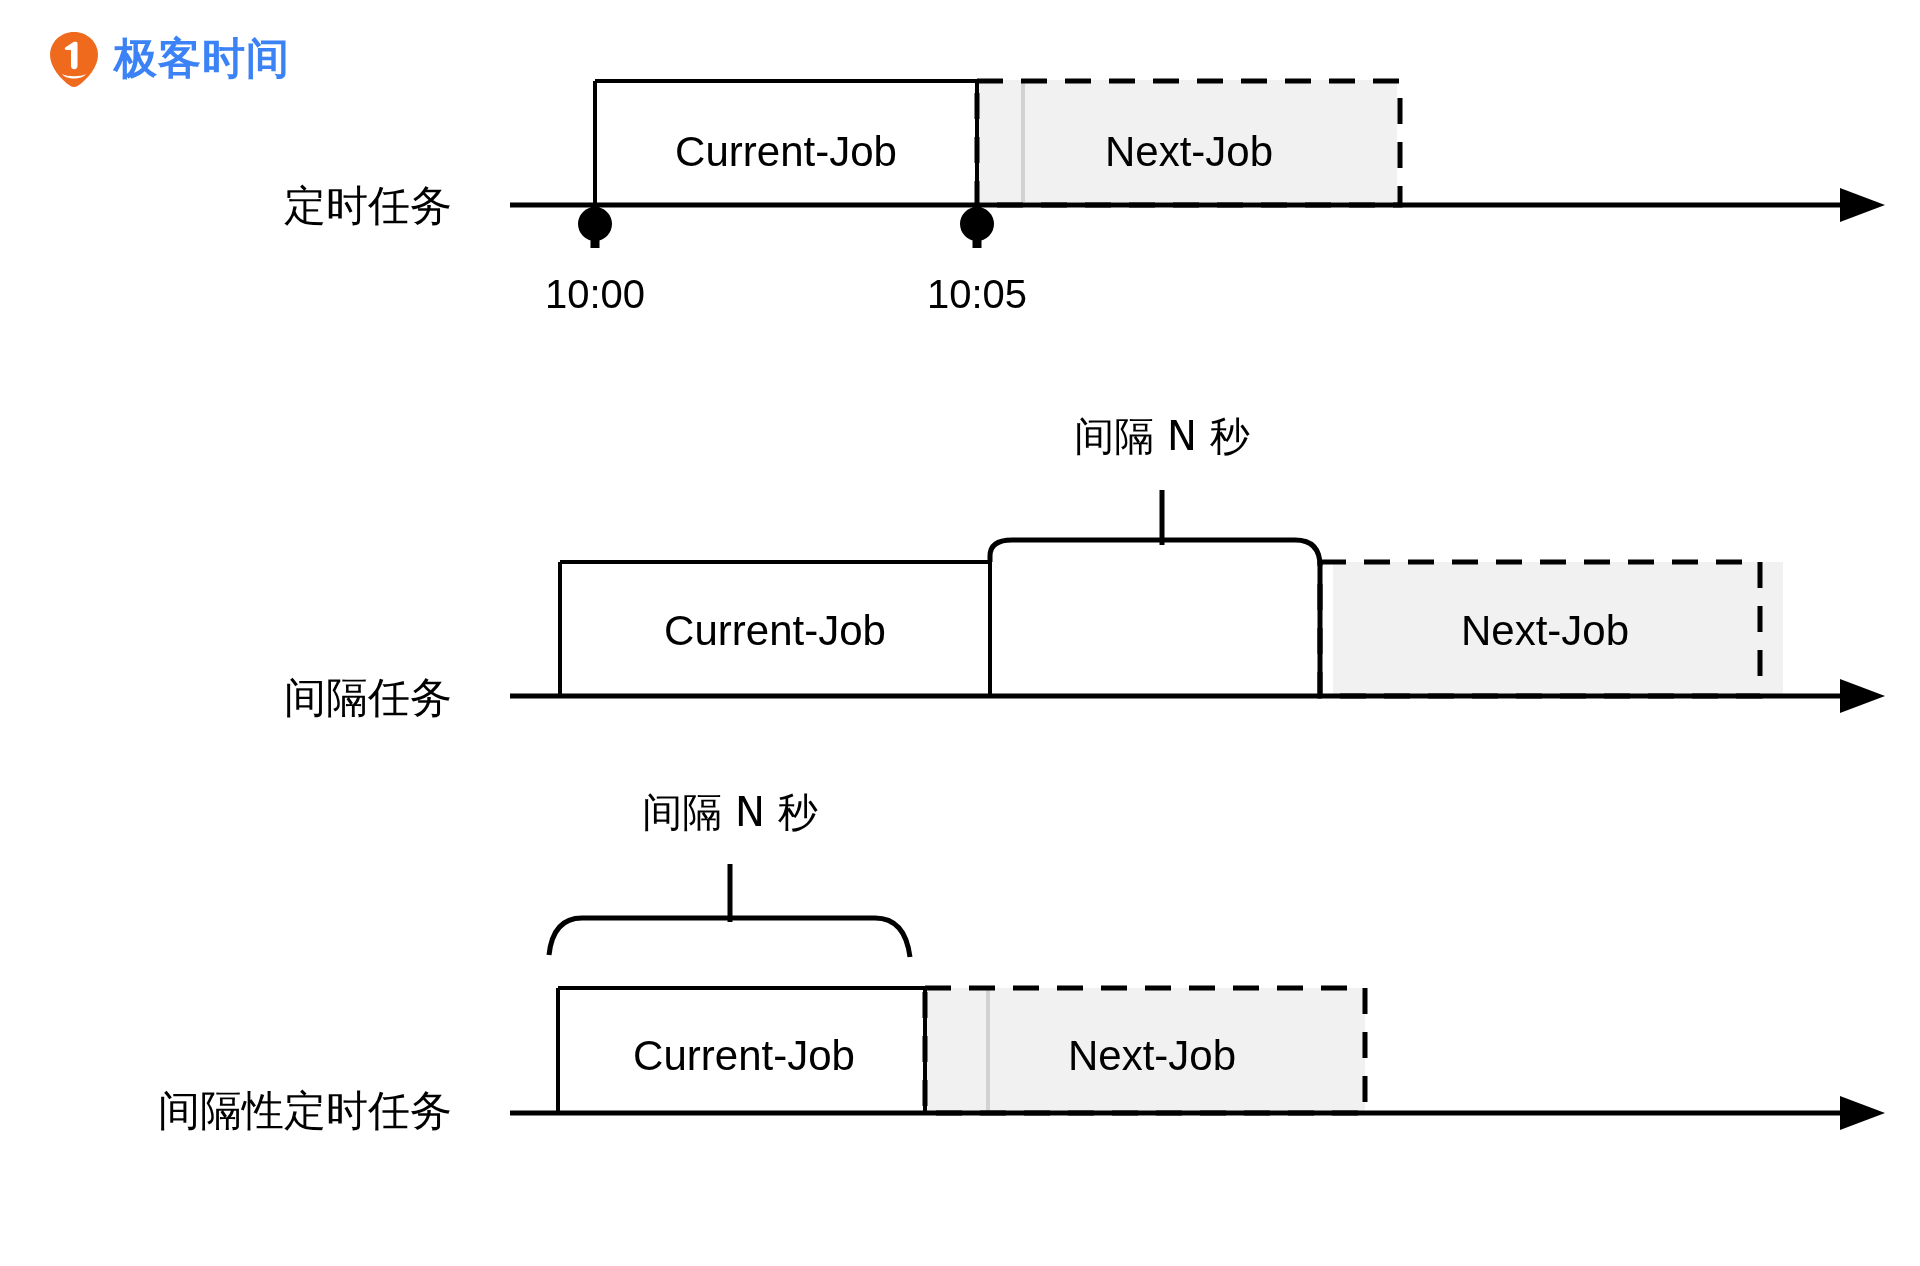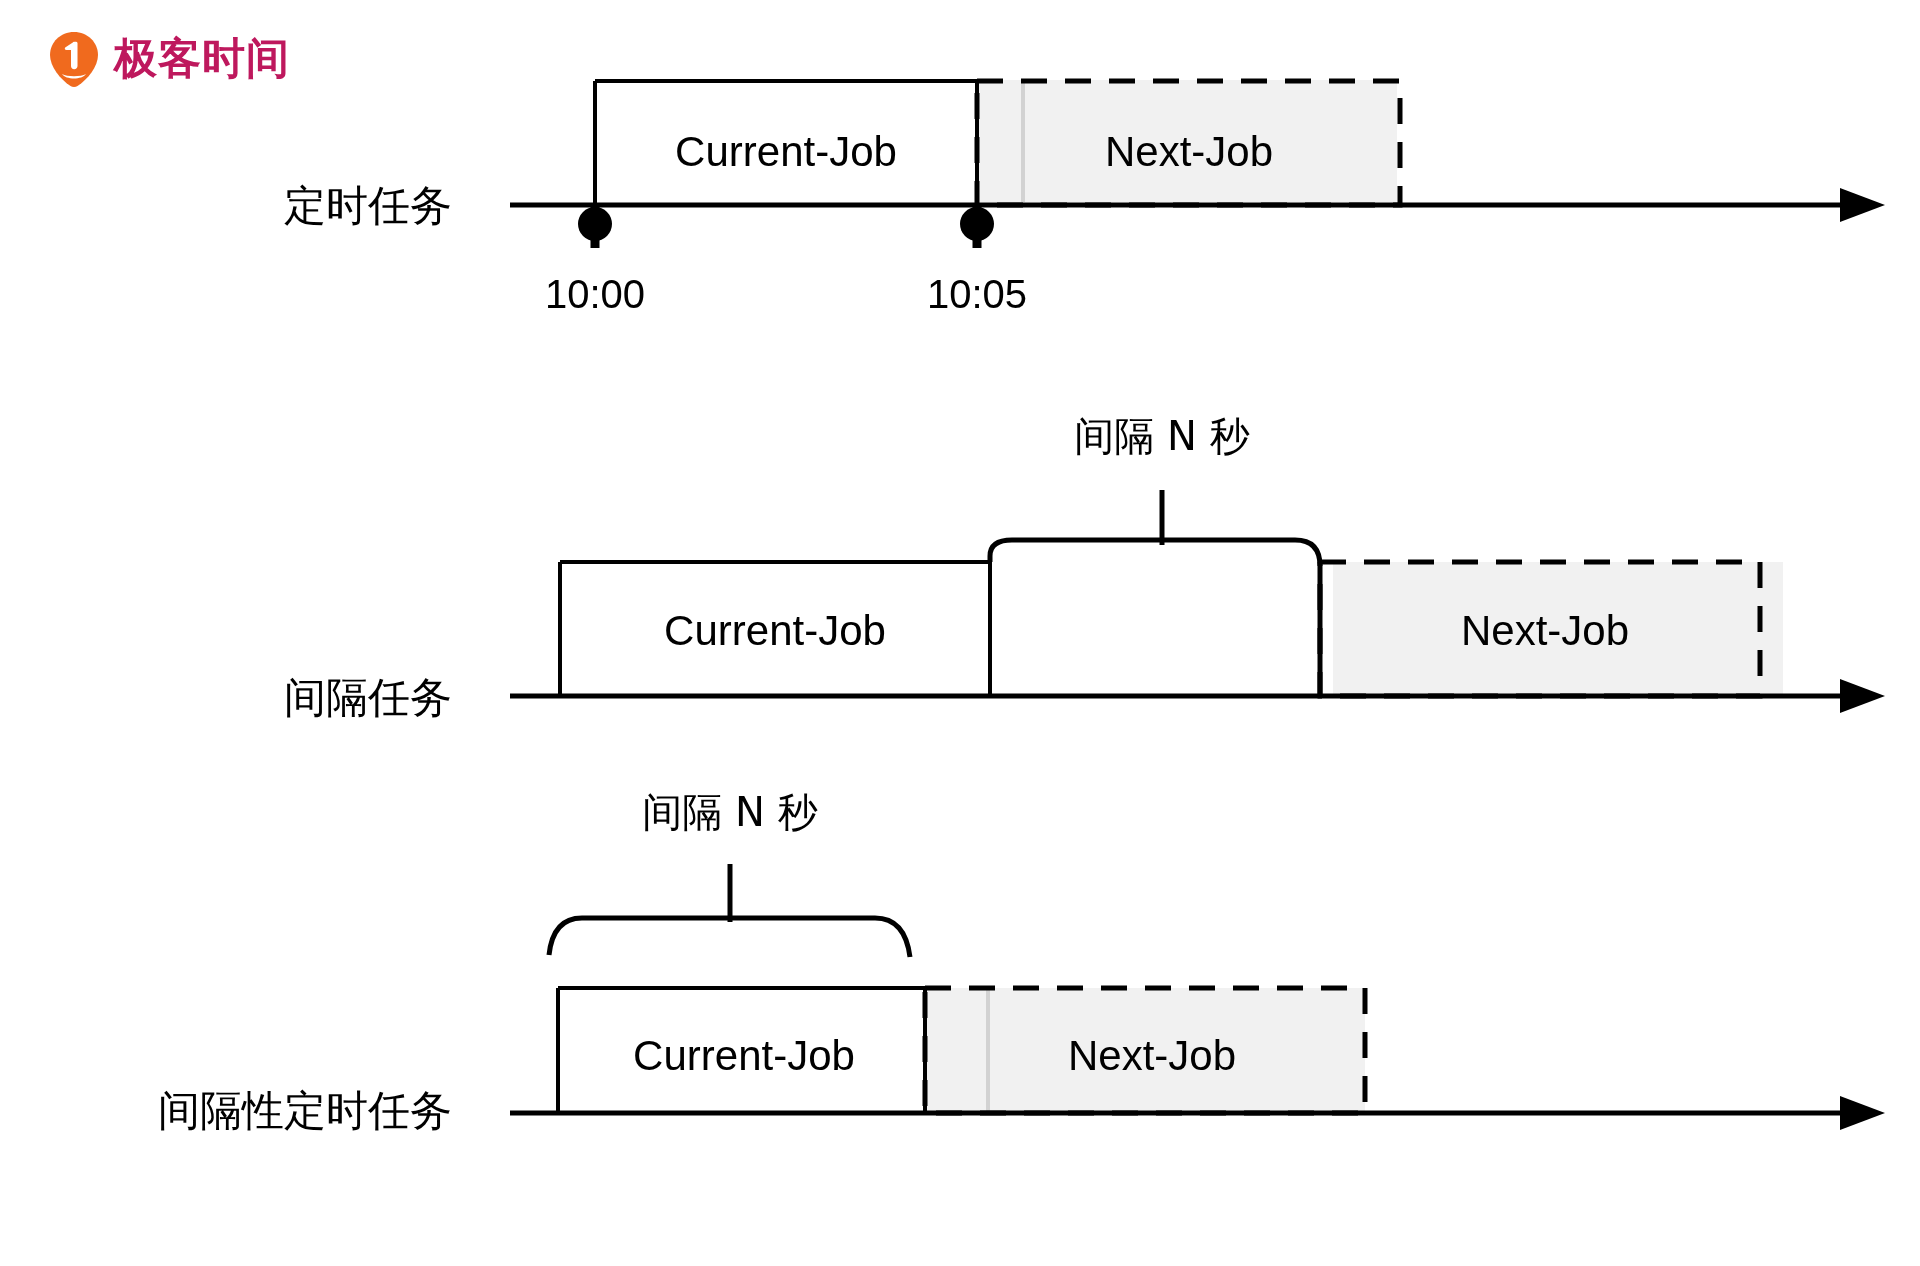--- a/index.html
+++ b/index.html
@@ -28,21 +28,21 @@
     align-items: center;
     gap: 14px;
   }
   .brand-mark {
     width: 52px;
     height: 58px;
   }
   .brand-text {
     font-size: 43px;
     font-weight: 700;
-    color: #be185d;
+    color: #3b82f6;
     letter-spacing: 1px;
     font-family: "DejaVu Sans", "Liberation Sans", sans-serif;
   }
   svg text {
     font-family: "Liberation Sans", "DejaVu Sans", sans-serif;
     fill: #000000;
   }
   .row-label {
     font-size: 42px;
     font-family: "DejaVu Sans", "Liberation Sans", sans-serif;

